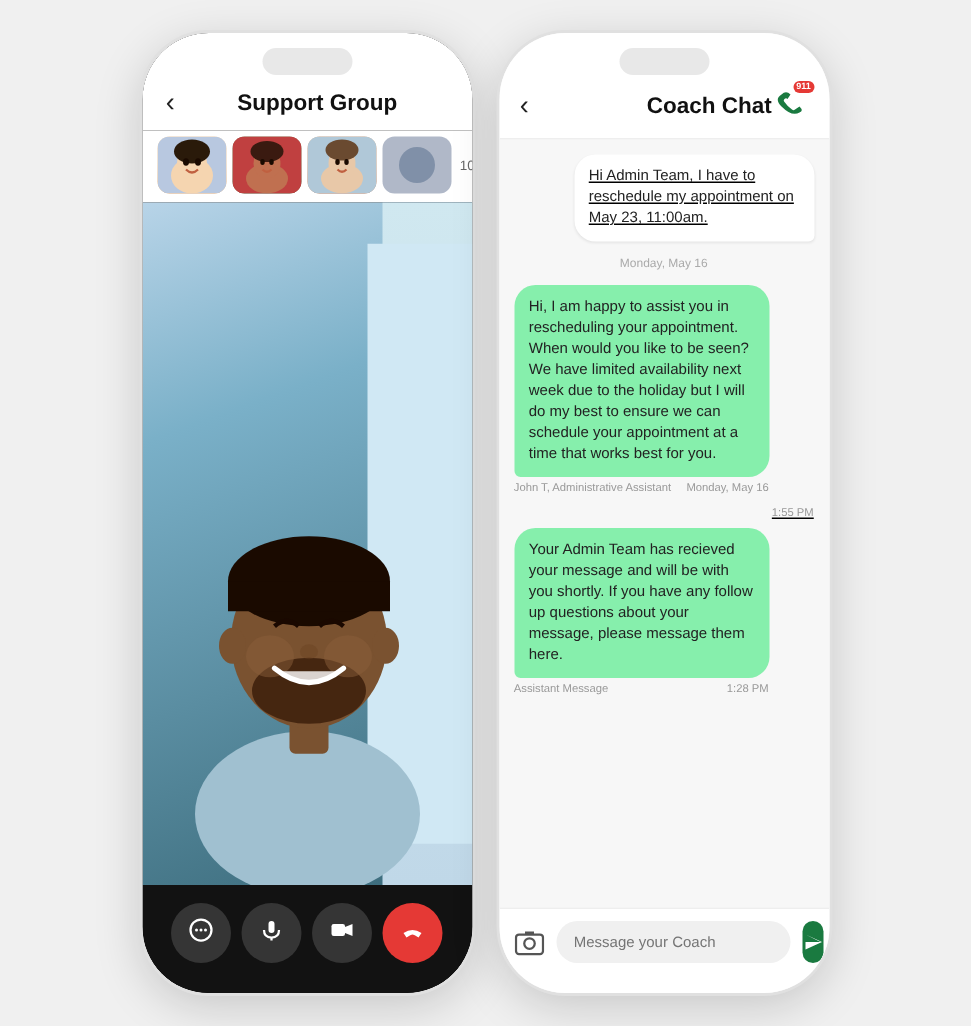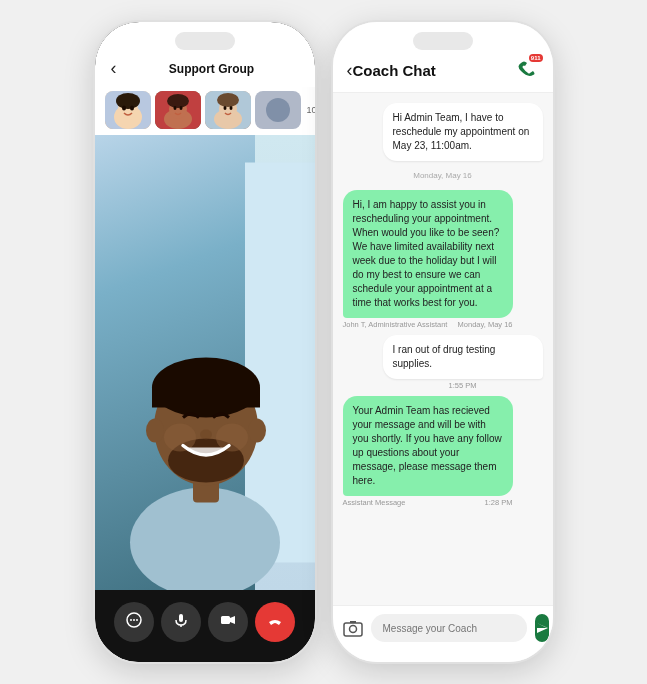--- a/index.html
+++ b/index.html
@@ -79,21 +79,21 @@
       z-index: 5;
     }
 
     .back-arrow {
       font-size: 18px;
       color: #222;
       cursor: pointer;
     }
 
     .header-title {
-      font-size: 12px;
+      font-size: 15px;
       font-weight: 600;
       color: #111;
       flex: 1;
       text-align: center;
     }
 
     
     .thumbnails-row {
       background: #fff;
       padding: 4px 10px 6px;
@@ -199,21 +199,21 @@
       display: flex;
       align-items: center;
       border-bottom: 1px solid #eee;
     }
 
     .chat-title {
       font-size: 15px;
       font-weight: 700;
       color: #111;
       flex: 1;
-      text-align: left;
+      text-align: right;
     }
 
     .phone-icon {
       width: 24px;
       height: 24px;
       display: flex;
       align-items: center;
       justify-content: center;
       position: relative;
     }
@@ -242,20 +242,21 @@
       padding: 10px 10px 4px;
       display: flex;
       flex-direction: column;
       gap: 6px;
     }
 
     
     .msg-received {
       align-self: flex-end;
       max-width: 80%;
+      text-decoration: underline;
     }
 
     .msg-sent {
       align-self: flex-start;
       max-width: 85%;
     }
 
     .bubble {
       border-radius: 14px;
       padding: 8px 10px;
@@ -507,23 +508,20 @@
           <div class="bubble bubble-coach">
             <span>Hi, I am happy to assist you in rescheduling your appointment. When would you like to be seen? We have limited availability next week due to the holiday but I will do my best to ensure we can schedule your appointment at a time that works best for you.</span>
           </div>
           <div class="msg-meta msg-meta-left">
             <span>John T, Administrative Assistant</span>
             <span>Monday, May 16</span>
           </div>
         </div>
 
         <div class="msg-received">
-          <div class="bubble bubble-user">
-            <span>I ran out of drug testing supplies.</span>
-          </div>
           <div class="msg-meta">
             <span>1:55 PM</span>
           </div>
         </div>
 
         <div class="msg-sent">
           <div class="bubble bubble-coach">
             <span>Your Admin Team has recieved your message and will be with you shortly. If you have any follow up questions about your message, please message them here.</span>
           </div>
           <div class="msg-meta msg-meta-left">

